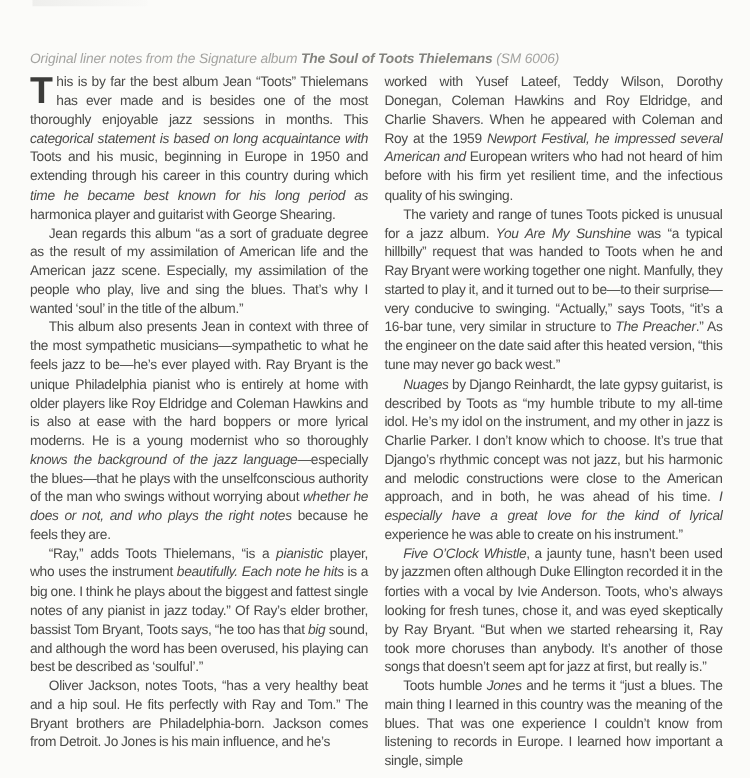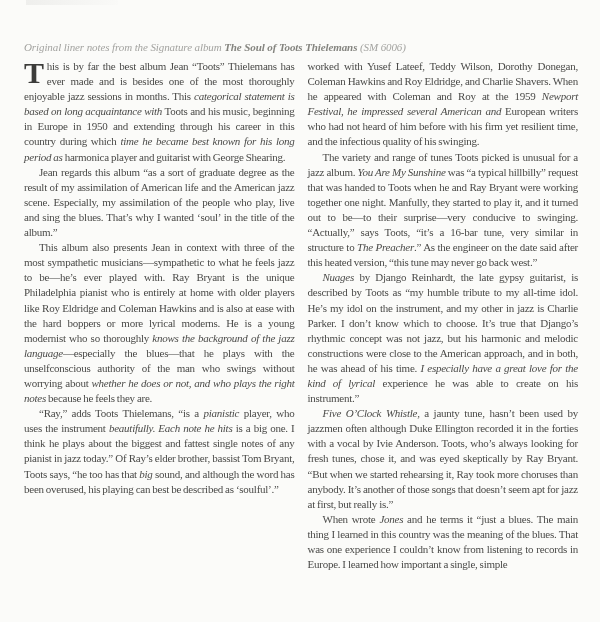--- a/index.html
+++ b/index.html
@@ -6,21 +6,20 @@
   html, body {
     width: 600px; height: 622px;
     overflow: hidden;
     background: #fbfbf9;
     font-family: "Liberation Sans", "DejaVu Sans", sans-serif;
   }
   .page {
     position: relative;
     width: 600px; height: 476px;
     padding: 40px 22px 0 24px;
-    font-family: Liberation Serif, serif;
   }
   .edge-artifact {
     position: absolute;
     left: 26px; top: 0;
     width: 92px; height: 5px;
     background: linear-gradient(to right, #e9e9e7 0%, #f2f2f0 55%, #f9f9f7 100%);
     opacity: .7;
   }
   .header {
     font-size: 11px;
@@ -61,22 +60,23 @@
 
 <div class="page">
   <div class="edge-artifact"></div>
   <div class="header"><span style="font-style: italic;">Original liner notes from the Signature album </span><span class="seg-bold" style="font-style: italic; font-weight: 700;">The Soul of Toots Thielemans</span><span style="font-style: italic;">  (SM 6006)</span></div>
   <div class="columns">
     <div class="column">
         <p><span class="drop-cap">T</span><span>his is by far the best album Jean “Toots” Thielemans has ever made and is besides one of the most thoroughly enjoyable jazz sessions in months. This </span><span style="font-style: italic;">categorical statement is based on long acquaintance with</span><span> Toots and his music, beginning in Europe in 1950 and extending through his career in this country during which </span><span style="font-style: italic;">time he became best known for his long period as</span><span> harmonica player and guitarist with George Shearing.</span></p>
         <p class="indent"><span>Jean regards this album “as a sort of graduate degree as the result of my assimilation of American life and the American jazz scene. Especially, my assimilation of the people who play, live and sing the blues. That’s why I wanted ‘soul’ in the title of the album.”</span></p>
         <p class="indent"><span>This album also presents Jean in context with three of the most sympathetic musicians—sympathetic to what he feels jazz to be—he’s ever played with. Ray Bryant is the unique Philadelphia pianist who is entirely at home with older players like Roy Eldridge and Coleman Hawkins and is also at ease with the hard boppers or more lyrical moderns. He is a young modernist who so thoroughly </span><span style="font-style: italic;">knows the background of the jazz language</span><span>—especially the blues—that he plays with the unselfconscious authority of the man who swings without worrying about </span><span style="font-style: italic;">whether he does or not, and who plays the right notes</span><span> because he feels they are.</span></p>
         <p class="indent"><span>“Ray,” adds Toots Thielemans, “is a </span><span style="font-style: italic;">pianistic</span><span> player, who uses the instrument </span><span style="font-style: italic;">beautifully. Each note he hits</span><span> is a big one. I think he plays about the biggest and fattest single notes of any pianist in jazz today.” Of Ray’s elder brother, bassist Tom Bryant, Toots says, “he too has that </span><span style="font-style: italic;">big</span><span> sound, and although the word has been overused, his playing can best be described as ‘soulful’.”</span></p>
+        <p class="indent"><span>Oliver Jackson, notes Toots, “has a very healthy beat and a hip soul. He fits perfectly with Ray and Tom.” The Bryant brothers are Philadelphia-born. Jackson comes from Detroit. Jo Jones is his main influence, and he’s</span></p>
       </div>
     <div class="column">
         <p><span>worked with Yusef Lateef, Teddy Wilson, Dorothy Donegan, Coleman Hawkins and Roy Eldridge, and Charlie Shavers. When he appeared with Coleman and Roy at the 1959 </span><span style="font-style: italic;">Newport Festival, he impressed several American and</span><span> European writers who had not heard of him before with his firm yet resilient time, and the infectious quality of his swinging.</span></p>
         <p class="indent"><span>The variety and range of tunes Toots picked is unusual for a jazz album. </span><span style="font-style: italic;">You Are My Sunshine</span><span> was “a typical hillbilly” request that was handed to Toots when he and Ray Bryant were working together one night. Manfully, they started to play it, and it turned out to be—to their surprise—very conducive to swinging. “Actually,” says Toots, “it’s a 16-bar tune, very similar in structure to </span><span style="font-style: italic;">The Preacher</span><span>.” As the engineer on the date said after this heated version, “this tune may never go back west.”</span></p>
         <p class="indent"><span style="font-style: italic;">Nuages</span><span> by Django Reinhardt, the late gypsy guitarist, is described by Toots as “my humble tribute to my all-time idol. He’s my idol on the instrument, and my other in jazz is Charlie Parker. I don’t know which to choose. It’s true that Django’s rhythmic concept was not jazz, but his harmonic and melodic constructions were close to the American approach, and in both, he was ahead of his time. </span><span style="font-style: italic;">I especially have a great love for the kind of lyrical</span><span> experience he was able to create on his instrument.”</span></p>
         <p class="indent"><span style="font-style: italic;">Five O’Clock Whistle</span><span>, a jaunty tune, hasn’t been used by jazzmen often although Duke Ellington recorded it in the forties with a vocal by Ivie Anderson. Toots, who’s always looking for fresh tunes, chose it, and was eyed skeptically by Ray Bryant. “But when we started rehearsing it, Ray took more choruses than anybody. It’s another of those songs that doesn’t seem apt for jazz at first, but really is.”</span></p>
-        <p class="indent"><span>When wrote </span><span style="font-style: italic;">Jones</span><span> and he terms it “just a blues. The main thing I learned in this country was the meaning of the blues. That was one experience I couldn’t know from listening to records in Europe. I learned how important a single, simple</span></p>
+        <p class="indent"><span>Toots humble </span><span style="font-style: italic;">Jones</span><span> and he terms it “just a blues. The main thing I learned in this country was the meaning of the blues. That was one experience I couldn’t know from listening to records in Europe. I learned how important a single, simple</span></p>
       </div>
   </div>
 </div>
 
 </body></html>

